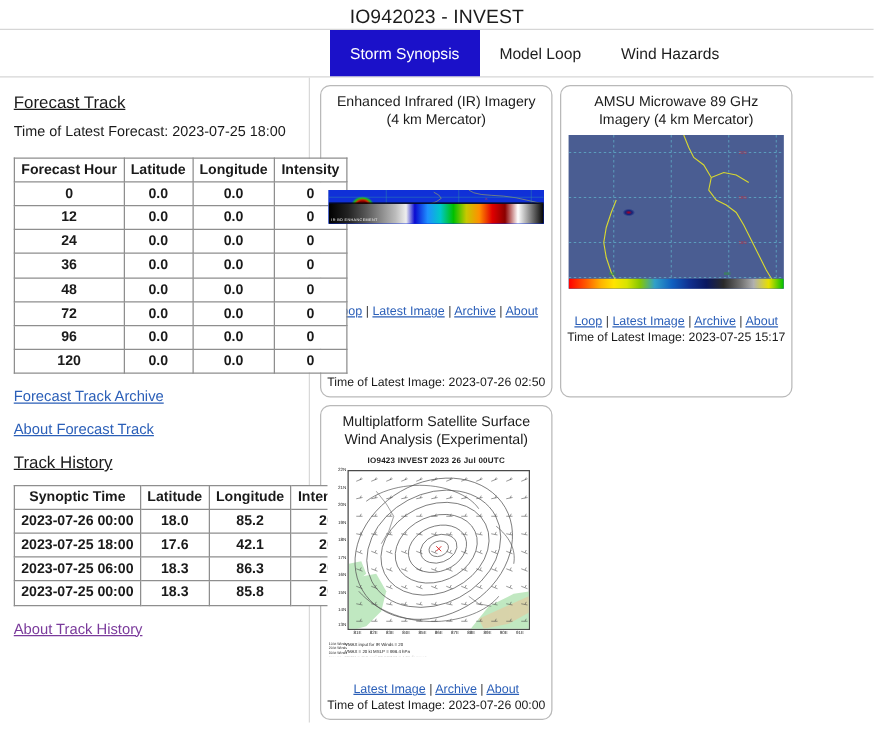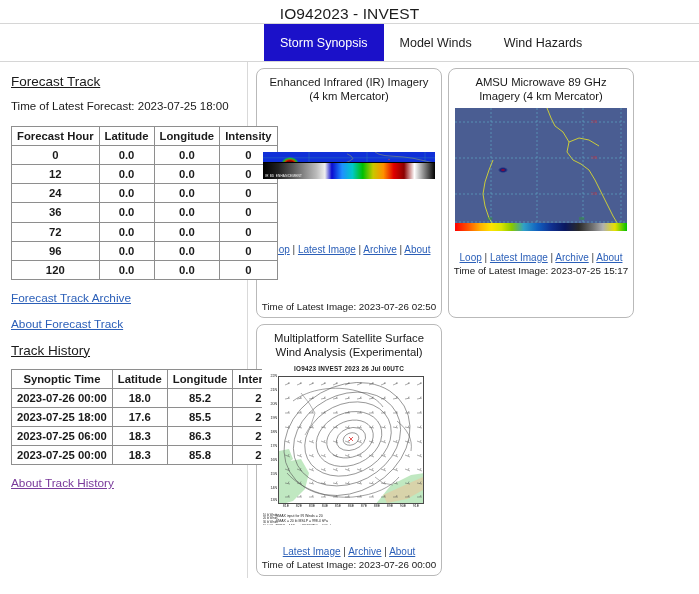--- a/index.html
+++ b/index.html
@@ -222,21 +222,21 @@
 <div id="page">
 
   <div class="page-title">IO942023 - INVEST</div>
   <div class="hrule"></div>
 
   <div class="tabbar">
     <div class="tab active">
       <span>Storm Synopsis</span>
     </div>
     <div class="tab">
-      <span>Model Winds</span>
+      <span>Model Loop</span>
     </div>
     <div class="tab">
       <span>Wind Hazards</span>
     </div>
   </div>
   <div class="hrule2"></div>
 
   <div class="body-wrap">
 
     <div class="sidebar">
@@ -273,20 +273,26 @@
             <td>0.0</td>
             <td>0</td>
           </tr>
           <tr>
             <td>36</td>
             <td>0.0</td>
             <td>0.0</td>
             <td>0</td>
           </tr>
           <tr>
+            <td>48</td>
+            <td>0.0</td>
+            <td>0.0</td>
+            <td>0</td>
+          </tr>
+          <tr>
             <td>72</td>
             <td>0.0</td>
             <td>0.0</td>
             <td>0</td>
           </tr>
           <tr>
             <td>96</td>
             <td>0.0</td>
             <td>0.0</td>
             <td>0</td>
@@ -317,21 +323,21 @@
         <tbody>
           <tr>
             <td>2023-07-26 00:00</td>
             <td>18.0</td>
             <td>85.2</td>
             <td>20</td>
           </tr>
           <tr>
             <td>2023-07-25 18:00</td>
             <td>17.6</td>
-            <td>85.5</td>
+            <td>42.1</td>
             <td>20</td>
           </tr>
           <tr>
             <td>2023-07-25 06:00</td>
             <td>18.3</td>
             <td>86.3</td>
             <td>20</td>
           </tr>
           <tr>
             <td>2023-07-25 00:00</td>

